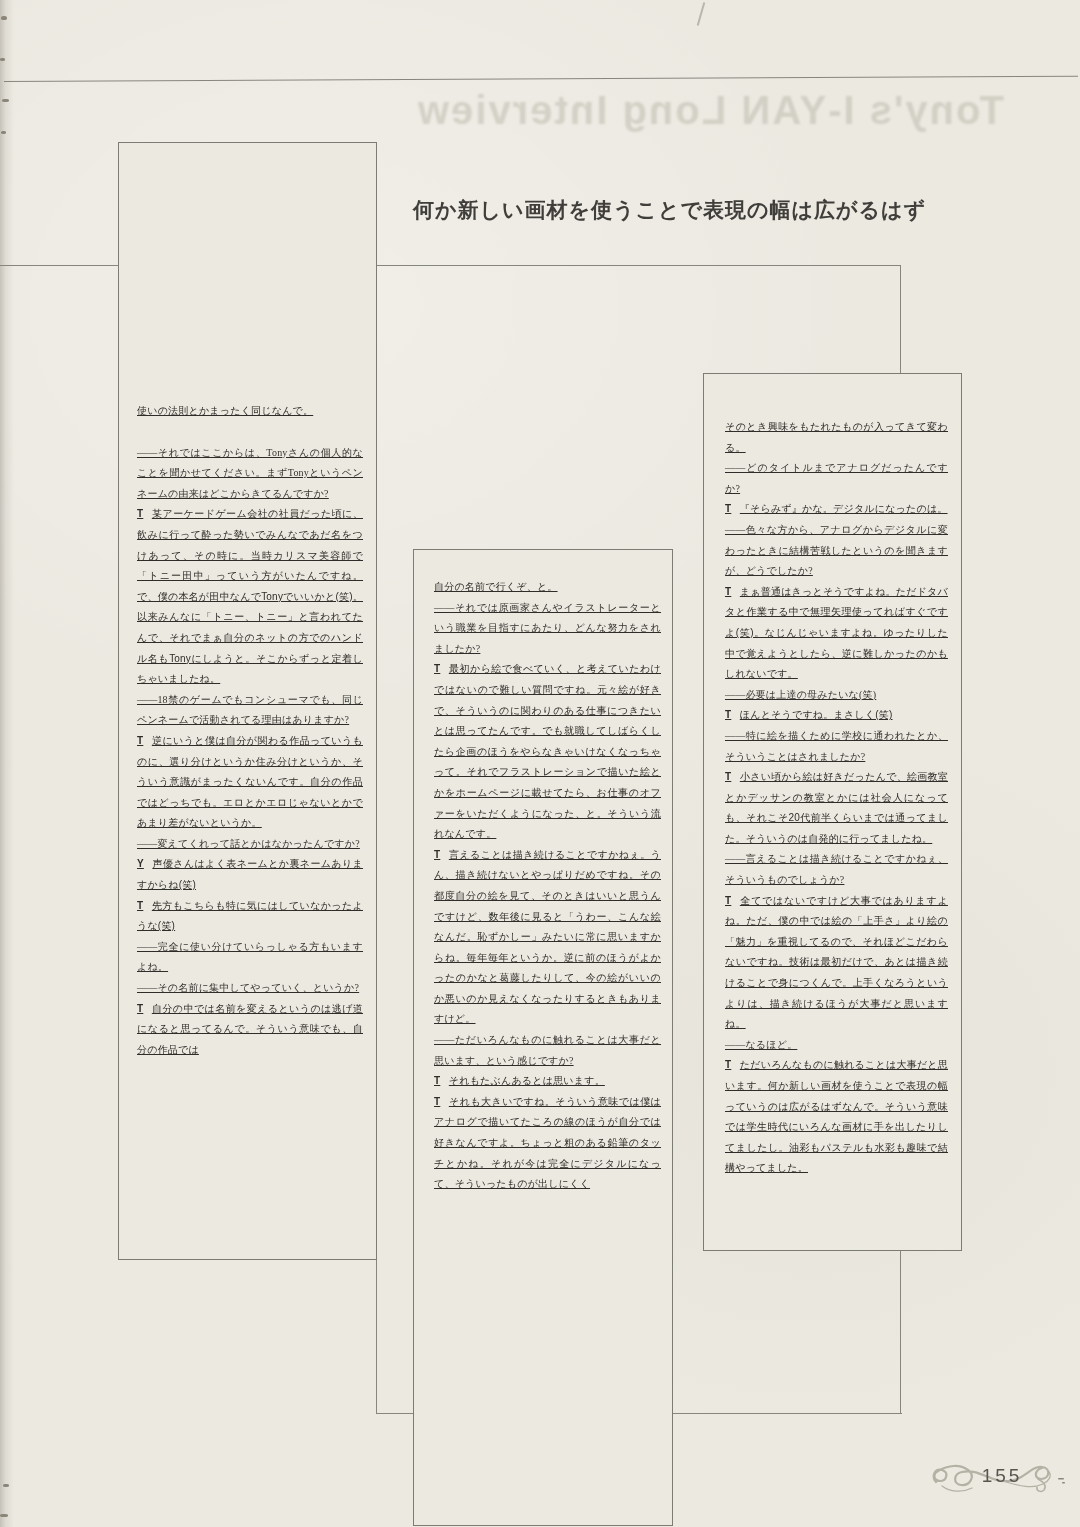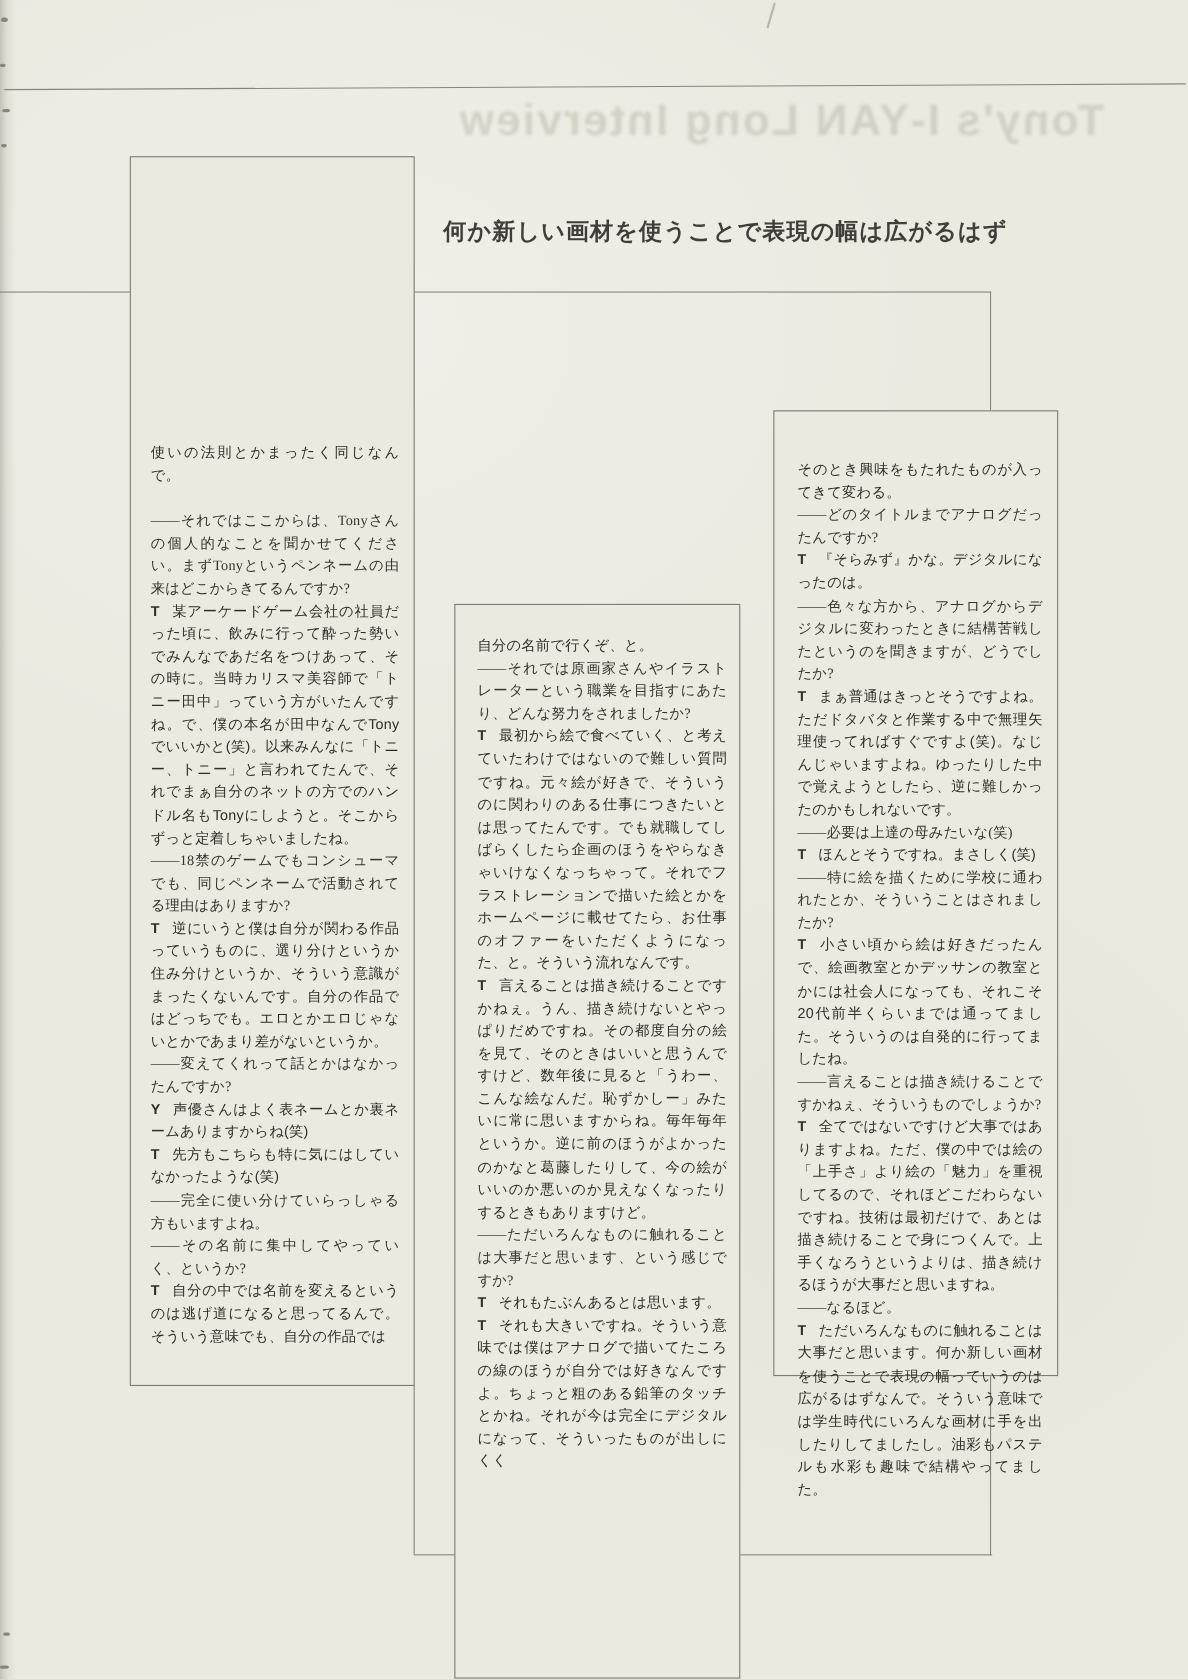--- a/index.html
+++ b/index.html
@@ -26,31 +26,31 @@
   
   .ghost{
     position:absolute;left:390px;top:88px;width:640px;height:56px;
     transform:scaleX(-1);
     font-weight:bold;font-size:40px;letter-spacing:2px;text-align:center;
     color:rgba(172,169,154,0.40);filter:blur(1.3px);
     font-family:"Liberation Sans","DejaVu Sans",sans-serif;white-space:nowrap;
   }
   
   .headline{
-    position:absolute;left:403px;top:196px;
+    position:absolute;left:413px;top:196px;
     font-size:21px;font-weight:bold;color:#3f3e3a;letter-spacing:1px;white-space:nowrap;
   }
   
   .tbox{position:absolute;background:#ece9e1;border:1px solid #7c7b74;}
   .box-left{left:118px;top:142px;width:257px;height:1116px;}
   .box-mid{left:413px;top:549px;width:258px;height:975px;}
   .box-right{left:703px;top:373px;width:257px;height:876px;}
   
-  .col{position:absolute;font-size:13px;line-height:20.6px;color:#2e2d29;
-       letter-spacing:0.2px;text-align:justify;}
+  .col{position:absolute;font-size:10px;line-height:20.6px;color:#2e2d29;
+       letter-spacing:0.2px;text-align:justify;text-decoration:underline;}
   .col-left{left:137px;top:401px;width:226px;}
   .col-mid{left:434px;top:577px;width:227px;}
   .col-right{left:725px;top:417px;width:223px;}
   .para{margin:0;}
   .para.q{font-family:"Liberation Serif","DejaVu Serif",serif;color:#34332f;}
   .para.a,.para.lead{font-family:"Liberation Sans","DejaVu Sans",sans-serif;}
   .spk{font-weight:bold;margin-right:0.85em;}
   .gap-after{margin-bottom:21px;}
   
   .folio{position:absolute;left:928px;top:1452px;width:140px;height:50px;}
@@ -120,14 +120,28 @@
       <p class="para q">——必要は上達の母みたいな(笑)</p>
       <p class="para a"><b class="spk">T</b>ほんとそうですね。まさしく(笑)</p>
       <p class="para q">——特に絵を描くために学校に通われたとか、そういうことはされましたか?</p>
       <p class="para a"><b class="spk">T</b>小さい頃から絵は好きだったんで、絵画教室とかデッサンの教室とかには社会人になっても、それこそ20代前半くらいまでは通ってました。そういうのは自発的に行ってましたね。</p>
       <p class="para q">——言えることは描き続けることですかねぇ、そういうものでしょうか?</p>
       <p class="para a"><b class="spk">T</b>全てではないですけど大事ではありますよね。ただ、僕の中では絵の「上手さ」より絵の「魅力」を重視してるので、それほどこだわらないですね。技術は最初だけで、あとは描き続けることで身につくんで。上手くなろうというよりは、描き続けるほうが大事だと思いますね。</p>
       <p class="para q">——なるほど。</p>
       <p class="para a"><b class="spk">T</b>ただいろんなものに触れることは大事だと思います。何か新しい画材を使うことで表現の幅っていうのは広がるはずなんで。そういう意味では学生時代にいろんな画材に手を出したりしてましたし。油彩もパステルも水彩も趣味で結構やってました。</p>
     </div>
 
+  <div class="folio">
+    <svg width="140" height="50" viewBox="0 0 140 50">
+      <g fill="none" stroke="#b4b1a5" stroke-linecap="round">
+        <path stroke-width="2.2" d="M8,30 C3,24 7,16 14,18 C21,20 19,29 12,29 C6,29 4,22 10,19 C20,13 32,12 40,18 C48,24 42,34 33,33 C25,32 25,22 34,20 C52,16 62,31 82,29 C98,27 102,14 114,15 C123,16 122,27 113,27 C106,27 106,18 114,16"></path>
+        <path stroke-width="1.3" d="M14,34 C22,40 34,41 44,36 M78,30 C92,34 104,37 115,32 C121,29 124,24 121,20"></path>
+        <path stroke-width="1.6" d="M110,27 C116,30 119,34 116,38 C113,41 108,39 109,35"></path>
+      </g>
+      <g fill="#8c8779">
+        <rect x="130" y="26" width="6" height="1.6" rx="0.8"></rect>
+        <rect x="134" y="30" width="3" height="1.6" rx="0.8"></rect>
+      </g>
+    </svg>
+    <div class="num">155</div>
+  </div>
 
 </div>
 
 </body></html>

